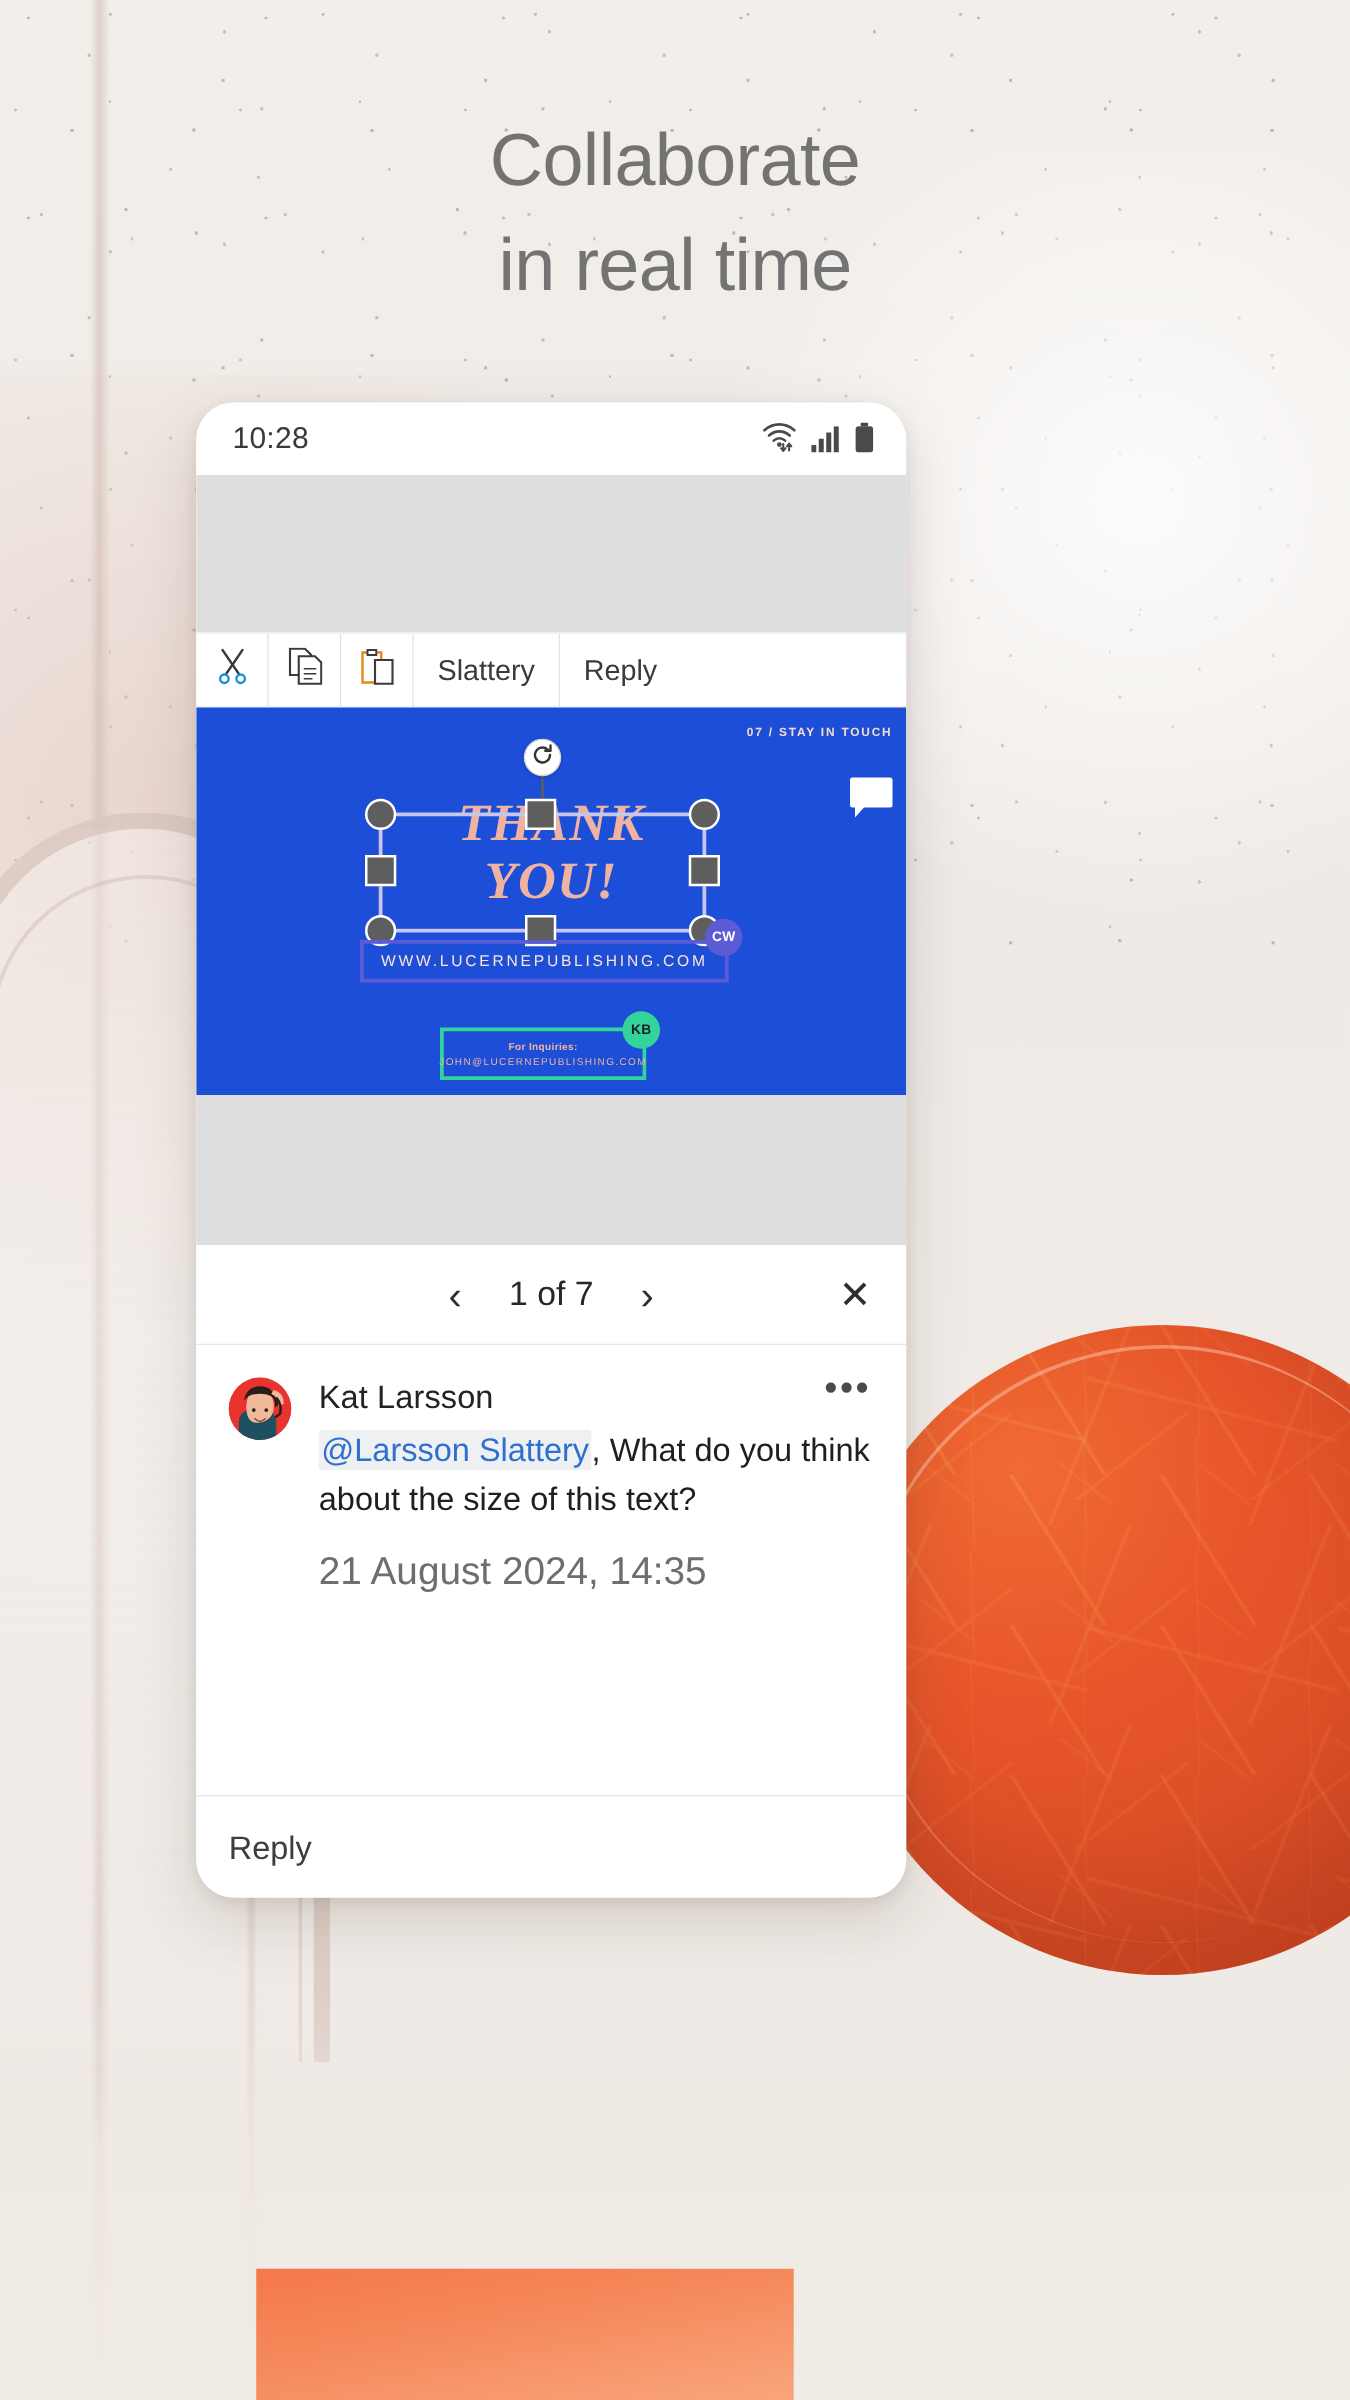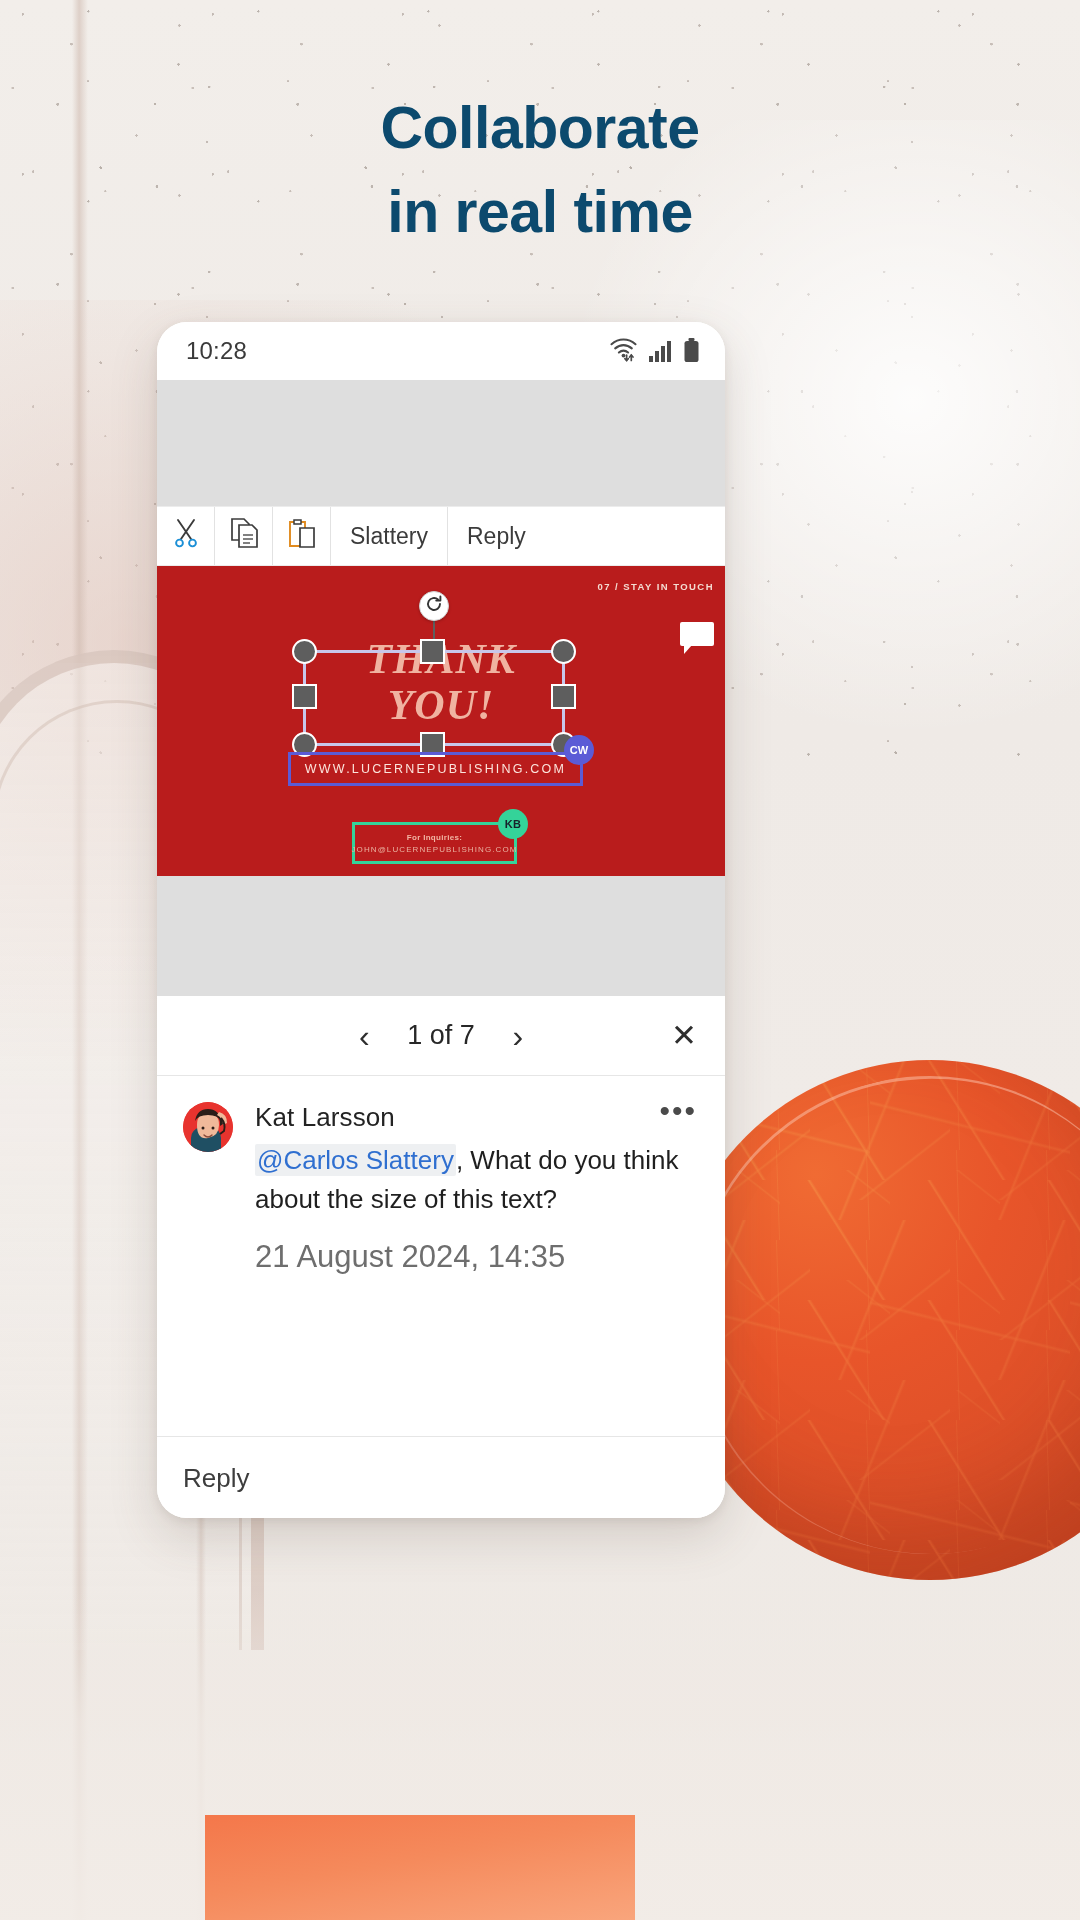--- a/index.html
+++ b/index.html
@@ -110,22 +110,22 @@
   }
   .bg-floor{
     position:absolute; left:0; bottom:0; width:1080px; height:330px;
     background:linear-gradient(180deg, rgba(238,232,227,0) 0%, rgba(240,234,229,.75) 40%, rgba(242,236,231,.95) 100%);
   }
 
   
   #headline{
     position:absolute; left:0; top:86px; width:1080px;
     text-align:center; z-index:4;
-    color:#0c4a6e;
-    font-weight:700;
+    color:#737373;
+    font-weight:400;
     font-size:59px;
     line-height:84px;
     letter-spacing:-.5px;
   }
   #headline .ln{ display:block; }
 
   
   #phone{
     position:absolute; left:157px; top:322px;
     width:568px; height:1196px;
@@ -161,21 +161,21 @@
     font-size:23px; color:#3b3b3b; white-space:nowrap;
   }
   .ctx-icon{ width:58px; }
   .ctx-item:last-child{ border-right:none; }
   .ctx-label{ padding:0 19px; }
 
   
   .slide{
     position:relative;
     height:310px;
-    background:#b91c1c;
+    background:#1d4ed8;
     overflow:hidden;
   }
   .slide-header{
     position:absolute; right:11px; top:15px;
     color:#f4dcd2; font-size:9.5px; font-weight:700; letter-spacing:1.45px;
   }
   .thankyou{
     position:absolute; left:0; right:0; top:70px;
     text-align:center;
     font-family:"Liberation Serif", serif;
@@ -447,21 +447,21 @@
           <path d="M33 11 q8 2 7 11 l-3 2 q1-9-6-11z" fill="#2b1d18"></path>
           <path d="M34 13 q6 3 6 10 l4-2 q0-9-8-11z" fill="#f0b99a"></path>
           <circle cx="20" cy="26" r="1.5" fill="#2b1d18"></circle>
           <circle cx="30" cy="26" r="1.5" fill="#2b1d18"></circle>
           <path d="M21 33 q4 4 8 0" fill="none" stroke="#8a4a3a" stroke-width="1.4" stroke-linecap="round"></path>
           <path d="M38 16 q5 6 3 13 l-4 3" fill="none" stroke="#2b1d18" stroke-width="2"></path>
         </svg>
       </div>
       <div class="cmt-main">
         <div class="cmt-author">Kat Larsson</div>
-        <div class="cmt-text"><span class="mention">@Carlos Slattery</span><span>, What do you think about the size of this text?</span></div>
+        <div class="cmt-text"><span class="mention">@Larsson Slattery</span><span>, What do you think about the size of this text?</span></div>
         <div class="cmt-time">21 August 2024, 14:35</div>
       </div>
     </div>
   </div>
 
   <div class="reply">
     <span class="reply-ph">Reply</span>
   </div>
 
 </div>

